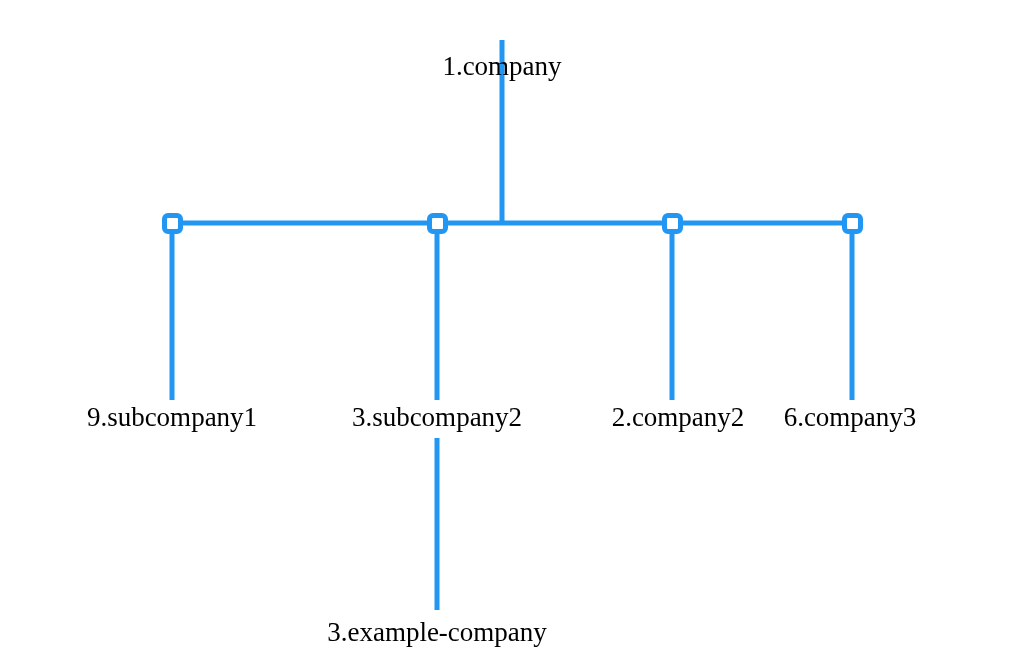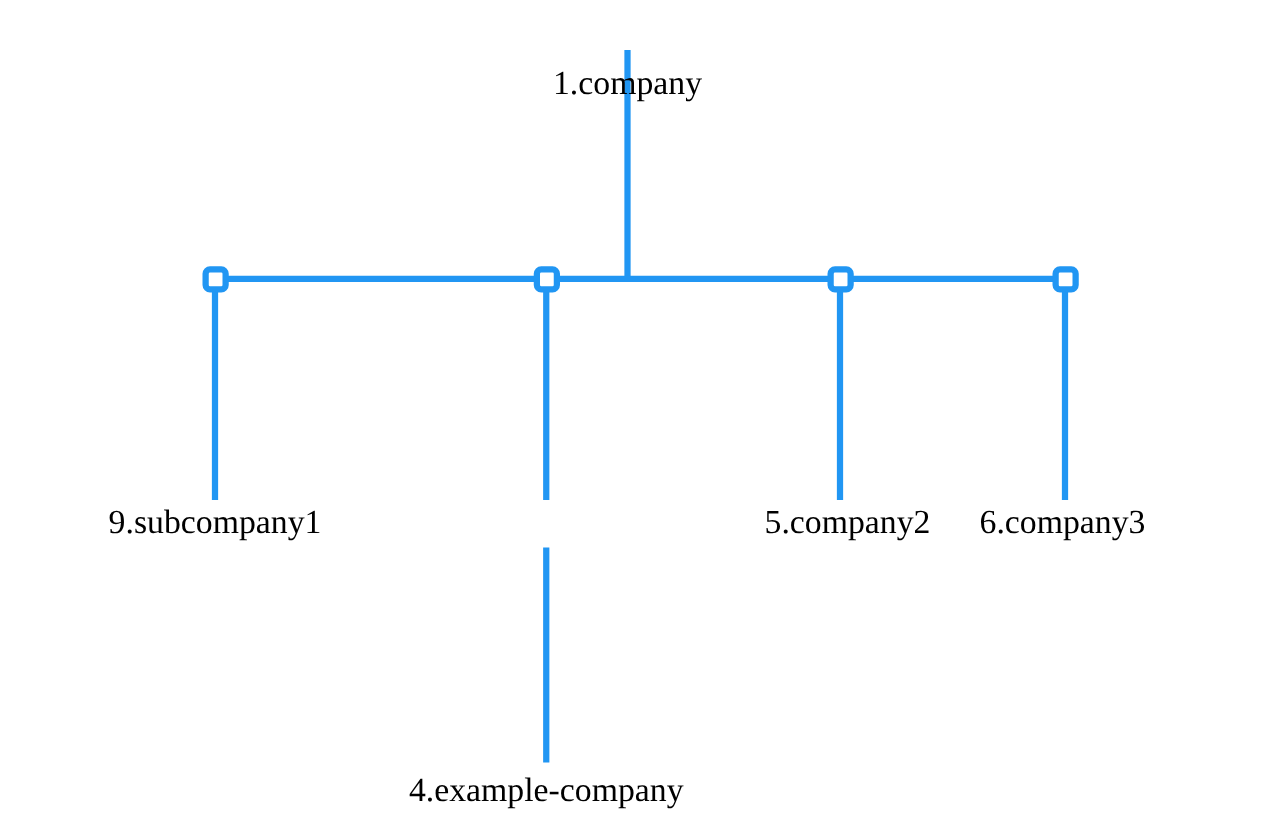--- a/index.html
+++ b/index.html
@@ -63,20 +63,21 @@
 
     <rect x="664.5" y="215.5" width="16" height="16" rx="3.5" ry="3.5" fill="#ffffff" stroke="#2196f3" stroke-width="5"></rect>
 
     <rect x="844.5" y="215.5" width="16" height="16" rx="3.5" ry="3.5" fill="#ffffff" stroke="#2196f3" stroke-width="5"></rect>
   </svg>
 
   <div class="node-label" style="left:502px; top:12px;margin-top:41px;">1.company</div>
 
   <div class="node-label" style="left:172px; top:404px;">9.subcompany1</div>
 
+  <div class="node-label" style="left:437px; top:404px;">3.subcompany2</div>
 
-  <div class="node-label" style="left:678px; top:404px;">5.company2</div>
+  <div class="node-label" style="left:678px; top:404px;">2.company2</div>
 
   <div class="node-label" style="left:850px; top:404px;text-align:center;">6.company3</div>
 
-  <div class="node-label" style="left:437px; top:619px;">4.example-company</div>
+  <div class="node-label" style="left:437px; top:619px;">3.example-company</div>
 
 </div>
 
 </body></html>

